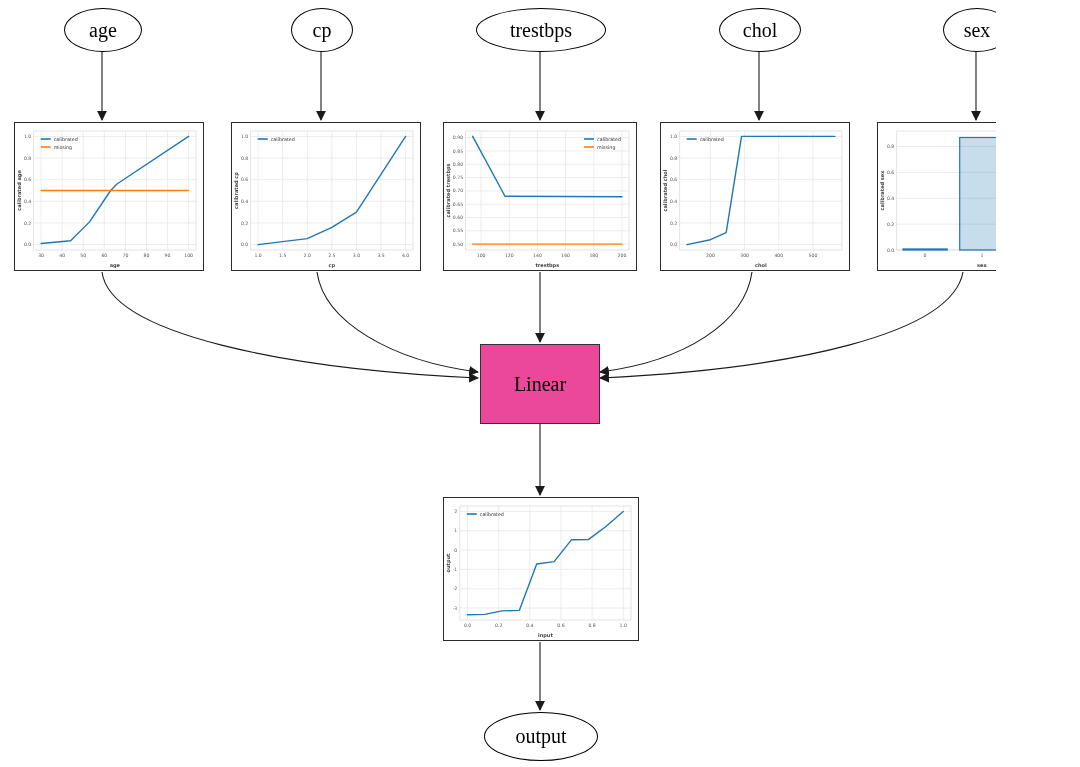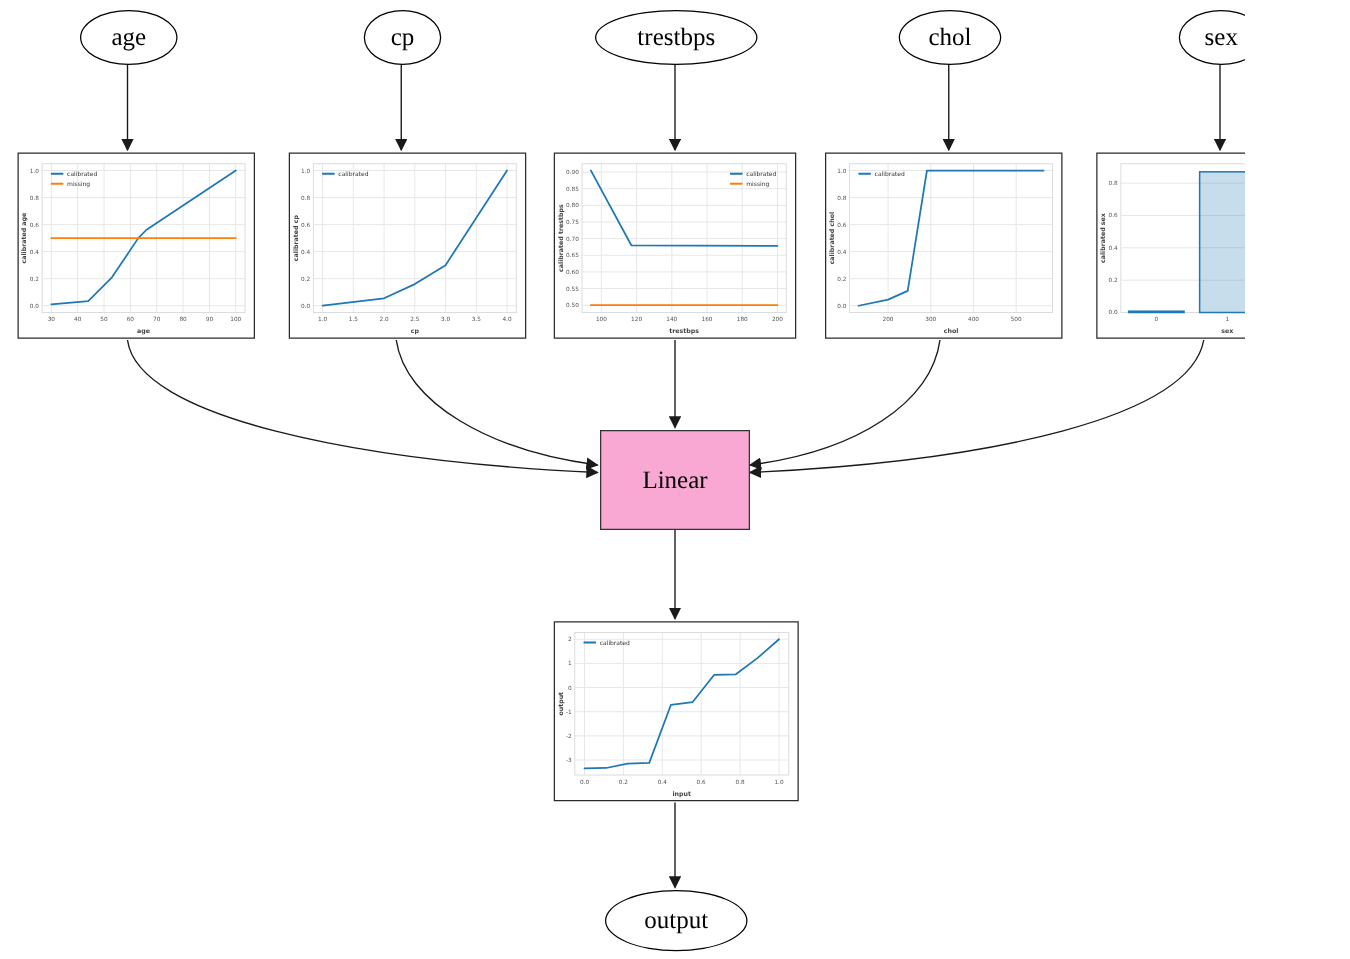--- a/index.html
+++ b/index.html
@@ -1,21 +1,21 @@
 <!DOCTYPE html>
 <html><head>
 <meta charset="utf-8">
 <style>
   html,body{margin:0;padding:0;background:#ffffff;}
   #canvas{position:relative;width:996px;height:767px;background:#ffffff;overflow:hidden;
           font-family:"Liberation Serif", serif;}
   #edges{position:absolute;left:0;top:0;pointer-events:none;}
   .ellipse{position:absolute;border:1px solid #000;border-radius:50%;background:#fff;
            display:flex;align-items:center;justify-content:center;font-size:20px;color:#000;z-index:2;}
-  .box{position:absolute;border:1.5px solid #333;background:#f9a8d4;display:flex;align-items:center;
+  .box{position:absolute;border:1.5px solid #333;background:#ec4899;display:flex;align-items:center;
        justify-content:center;font-size:20px;color:#000;z-index:2;}
   .panel{position:absolute;background:#fff;border:1px solid #2b2b2b;box-sizing:border-box;z-index:2;}
   .panel svg{display:block;}
   .panel svg text{font-family:"DejaVu Sans", sans-serif;}
   
   #node-age      {left:64px;  top:8px;   width:76px;  height:42px;}
   #node-cp       {left:291px; top:8px;   width:60px;  height:42px;}
   #node-trestbps {left:476px; top:8px;   width:128px; height:42px;}
   #node-chol     {left:719px; top:8px;   width:80px;  height:42px;}
   #node-sex      {left:943px; top:8px;   width:66px;  height:42px;}

